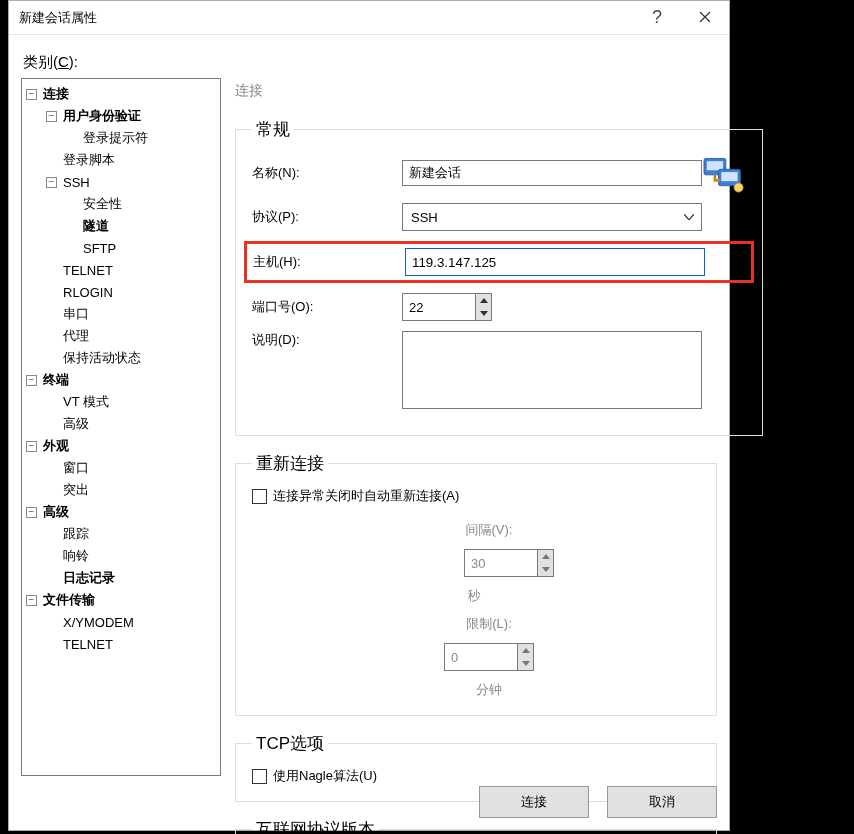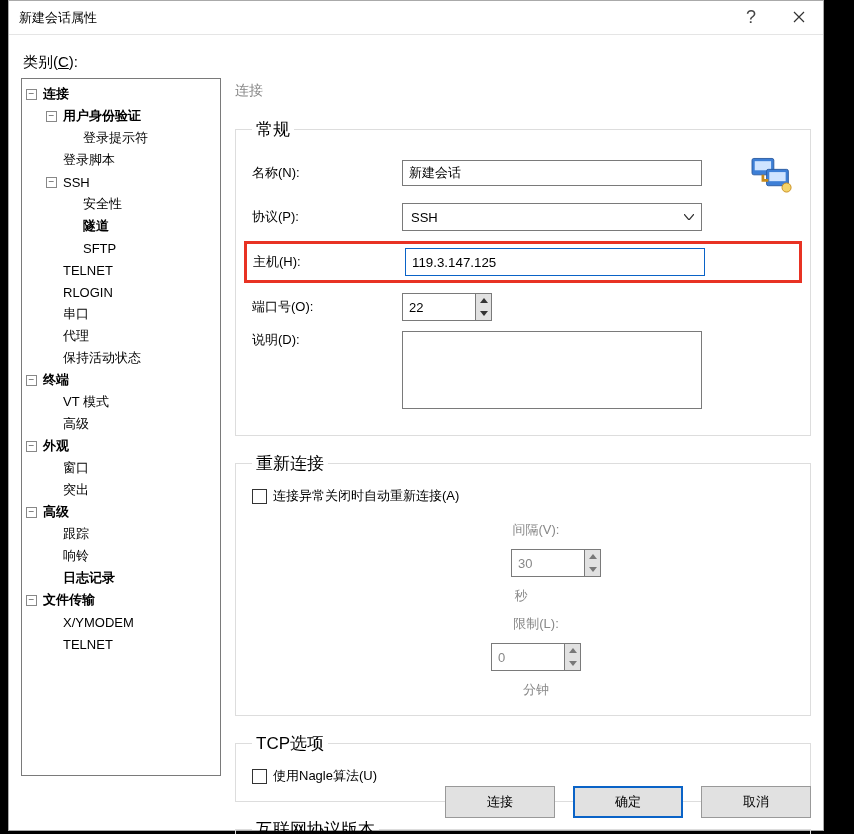--- a/index.html
+++ b/index.html
@@ -10,21 +10,21 @@
     color: #000;
     background: #000;
     width: 854px;
     height: 834px;
     overflow: hidden;
     position: relative;
   }
   .dialog {
     position: absolute;
     left: 8px; top: 0;
-    width: 816px; height: 831px;
+    width: 722px; height: 831px;
     background: #fff;
     border: 1px solid #aaa;
     display: flex;
     flex-direction: column;
   }
   
   .titlebar {
     height: 34px;
     display: flex;
     align-items: center;
@@ -548,17 +548,16 @@
             <label><span class="radio on"></span><span>自动</span></label>
             <label><span class="radio"></span><span>IPv4</span></label>
             <label><span class="radio"></span><span>IPv6</span></label>
           </div>
         </fieldset>
       </div>
     </div>
 
     <div class="btnbar">
       <div class="btn">连接</div>
-      <div class="btn default">确定</div>
       <div class="btn">取消</div>
     </div>
   </div>
 </div>
 
 </body></html>

